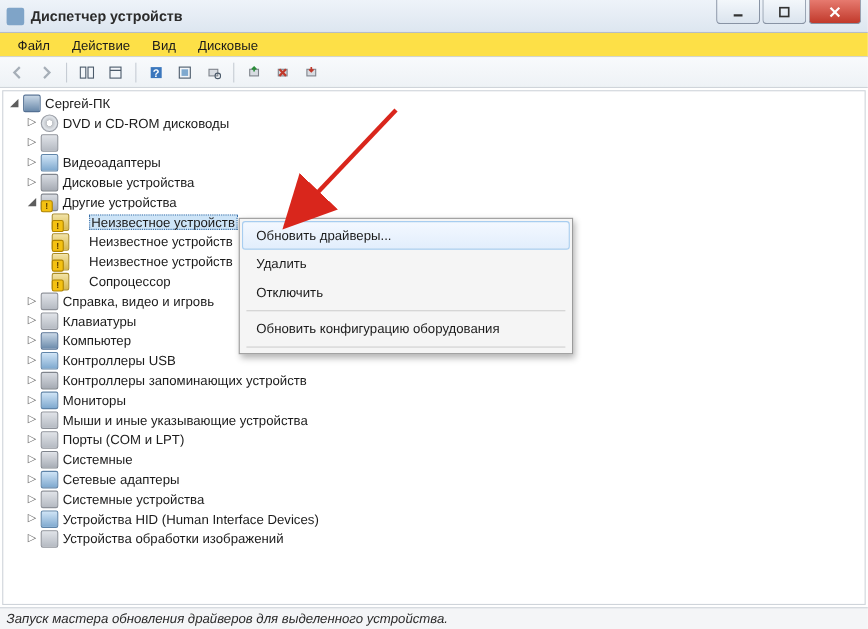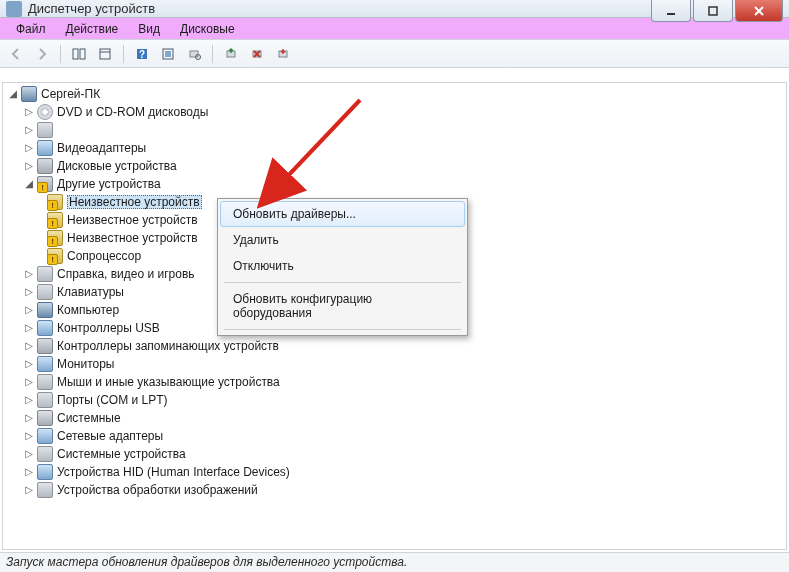--- a/index.html
+++ b/index.html
@@ -7,26 +7,27 @@
     font-family: "Segoe UI", Tahoma, sans-serif;
     font-size: 12px;
     background: #fff;
     width: 789px;
     height: 572px;
     overflow: hidden;
     position: relative;
   }
   
   .titlebar {
-    height: 18px;
+    height: 30px;
     background: linear-gradient(to bottom, #eef3f9, #dde6f0);
     border-bottom: 1px solid #b6bcc6;
     display: flex;
     align-items: center;
     position: relative;
+    font-weight: bold;
   }
   .titlebar .app-icon {
     width: 16px; height: 16px;
     margin: 0 6px;
     background: #7fa4c8;
     display: inline-block;
     border-radius: 2px;
     position: relative;
   }
   .titlebar .title {
@@ -50,21 +51,21 @@
   }
   .win-btn.close {
     background: linear-gradient(to bottom,#e67a6f,#c1392b);
     color:#fff;
     width:48px;
   }
   .win-btn svg { width:12px;height:12px; }
   
   .menubar {
     height: 22px;
-    background: #f0abfc;
+    background: #fde047;
     border-bottom: 1px solid #cfd4da;
     display:flex;
     align-items:center;
     padding: 0 6px;
   }
   .menubar .menu-item {
     padding: 2px 10px;
     color: #1b1b1b;
   }
   
@@ -121,42 +122,42 @@
     flex-shrink:0;
   }
   .label { }
   .selected {
     background:#cde4f7;
     border:1px dotted #3a6ea5;
     padding:0 1px;
   }
   .lv0 {}
   .lv1 { padding-left:16px; }
-  .lv2 { padding-left:40px; }
+  .lv2 { padding-left:40px;gap:14px; }
   .badge-warn {
     position:relative;
   }
   .badge-warn::after{
     content:"!";
     position:absolute;
     left:-1px;bottom:-2px;
     width:9px;height:9px;
     background:#f4c112;
     border:1px solid #b08500;
     border-radius:2px;
     font-size:8px;font-weight:bold;
     color:#5a3c00;
     display:flex;align-items:center;justify-content:center;
     line-height:1;
   }
   
   .context-menu {
     position:absolute;
     top:198px; left:217px;
-    width:251px;
+    width:304px;
     background:#f5f5f5;
     border:1px solid #9b9b9b;
     box-shadow:2px 3px 6px rgba(0,0,0,.3);
     padding:2px;
   }
   .cm-item {
     padding:5px 12px;
     font-size:12px;
     color:#1b1b1b;
     border:1px solid transparent;

